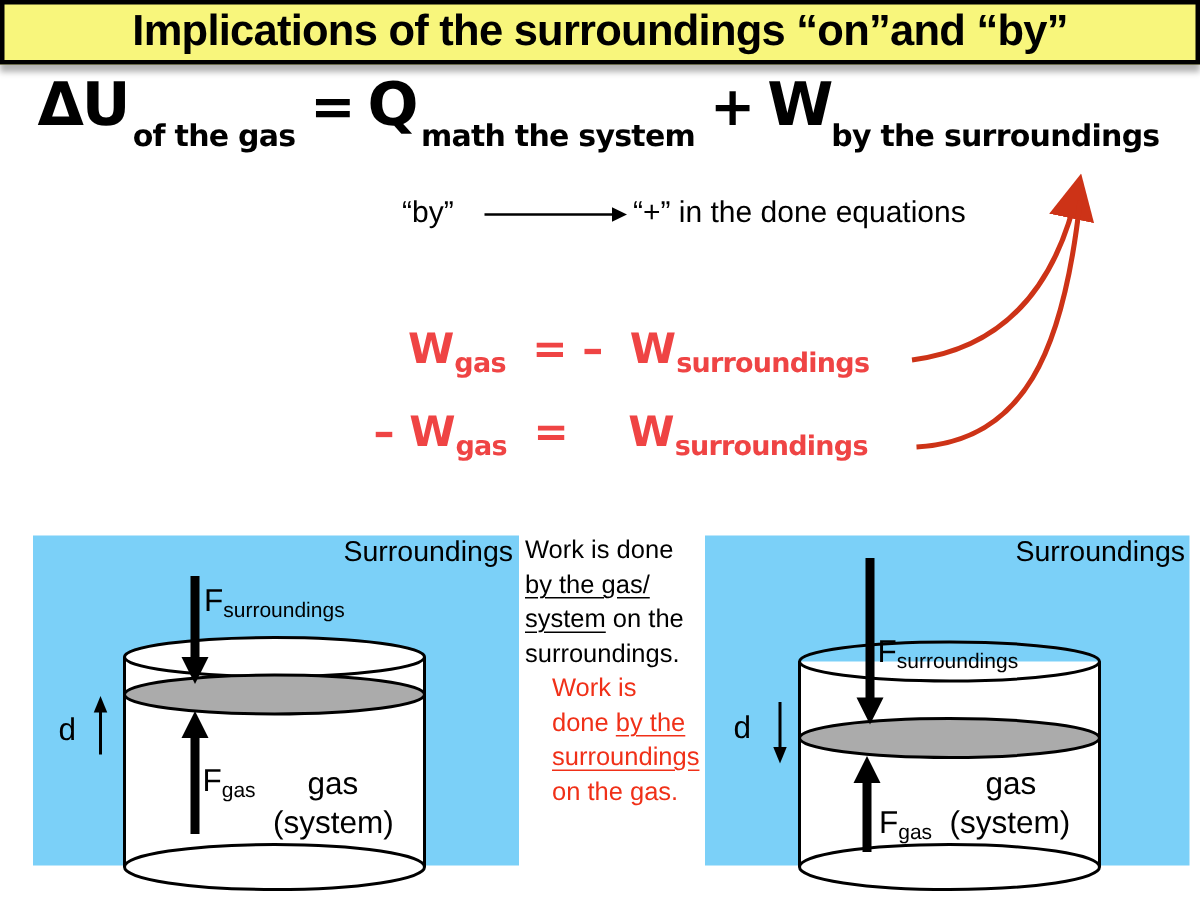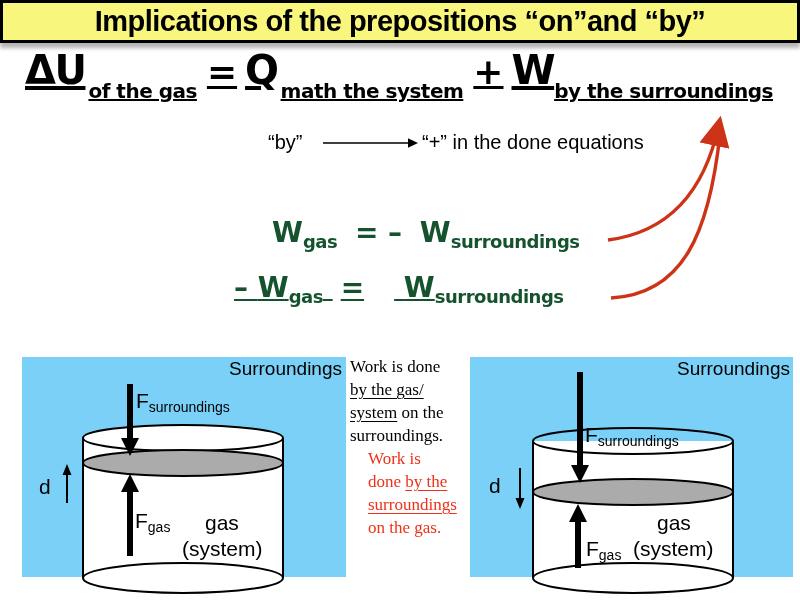--- a/index.html
+++ b/index.html
@@ -17,64 +17,64 @@
     display:flex; align-items:center; justify-content:center;
     box-shadow:0 5px 4px #b3b3b3;
   }
   .banner-title{
     font-size:29px; font-weight:800; letter-spacing:-0.5px; white-space:nowrap;
   }
 
   
   .equation{
     left:0; top:50px; width:800px; display:flex; justify-content:center;
-    align-items:baseline; font-family:"DejaVu Sans", sans-serif; font-weight:800;text-decoration:underline;
+    align-items:baseline; font-family:"DejaVu Sans", sans-serif; font-weight:800;
   }
   .eq-big{font-size:40px; letter-spacing:-1.5px; line-height:1;}
   .eq-op{font-size:36px; margin:0 8px; line-height:1;}
   .eq-sub{
     font-size:20px; letter-spacing:-0.5px; position:relative; top:14px;
     margin:0 2px 0 3px; white-space:nowrap;
   }
 
   
   .mappings{left:268px; top:129px;}
   .map-row{display:flex; align-items:center; height:27px; margin-bottom:7px; font-size:20px;}
   .map-word{width:50px;}
   .map-arrow{margin:0 4px;}
   .map-result{white-space:nowrap;}
 
   
   .red-eq{
     font-family:"DejaVu Sans", sans-serif; font-weight:700; font-size:28px;
-    color:#14532d; white-space:nowrap; line-height:1;
+    color:#ef4444; white-space:nowrap; line-height:1;
   }
   .red-eq .sub{font-size:18px; position:relative; top:6px; letter-spacing:-0.5px;}
   .red-eq .rel{margin:0 8px;}
   .red-eq .wide{margin-right:30px;}
 
   
-  .note{left:350px; top:355px; width:108px; font-size:17px; line-height:23px;font-family:Liberation Serif, serif;}
+  .note{left:350px; top:355px; width:108px; font-size:17px; line-height:23px;}
   .note p{margin:0;}
   .note .red{color:#f03018;margin-left:18px;}
   .u{text-decoration:underline; text-underline-offset:3px;}
 
   
   .dlabel{font-size:19px; white-space:nowrap;}
   .flabel{font-size:21px; white-space:nowrap;}
   .flabel .fsub{font-size:14px; position:relative; top:4px;}
   .right-align{text-align:right;}
 </style>
 </head>
 <body>
 
 <div class="slide">
 
   <div class="abs banner">
-    <span class="banner-title">Implications of the prepositions “on”and “by”</span>
+    <span class="banner-title">Implications of the surroundings “on”and “by”</span>
   </div>
 
   <div class="abs equation">
     <span class="eq-big">ΔU</span>
     <span class="eq-sub">of the gas</span>
     <span class="eq-op">=</span>
     <span class="eq-big">Q</span>
     <span class="eq-sub">math the system</span>
     <span class="eq-op">+</span>
     <span class="eq-big">W</span>
@@ -90,21 +90,21 @@
       </svg>
       <span class="map-result">“+” in the done equations</span>
     </div>
   </div>
 
   <div class="abs red-eq" style="left:272px; top:219px;">
     <span>W</span><span class="sub">gas</span>
     <span class="rel">= –</span>
     <span>W</span><span class="sub">surroundings</span>
   </div>
-  <div class="abs red-eq" style="left:234px; top:274px;text-decoration:underline;">
+  <div class="abs red-eq" style="left:249px; top:274px;">
     <span>– </span><span>W</span><span class="sub">gas</span>
     <span class="rel wide">=</span>
     <span>W</span><span class="sub">surroundings</span>
   </div>
 
   <svg class="abs" style="left:595px; top:98px;" width="150" height="215" viewBox="0 0 150 215">
     <defs>
       <marker id="rahead" markerWidth="9" markerHeight="9" refX="6.5" refY="4.5" orient="auto">
         <path d="M0,0 L9,4.5 L0,9 Z" fill="#cd3317"></path>
       </marker>

